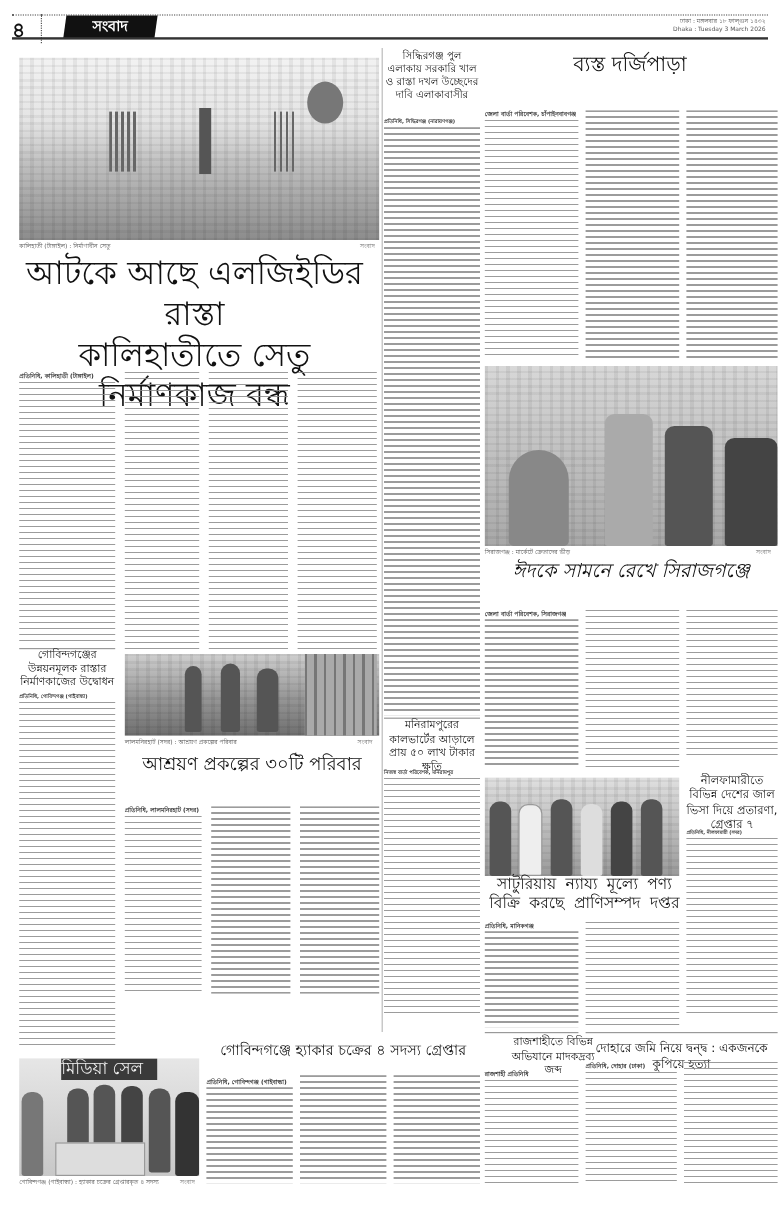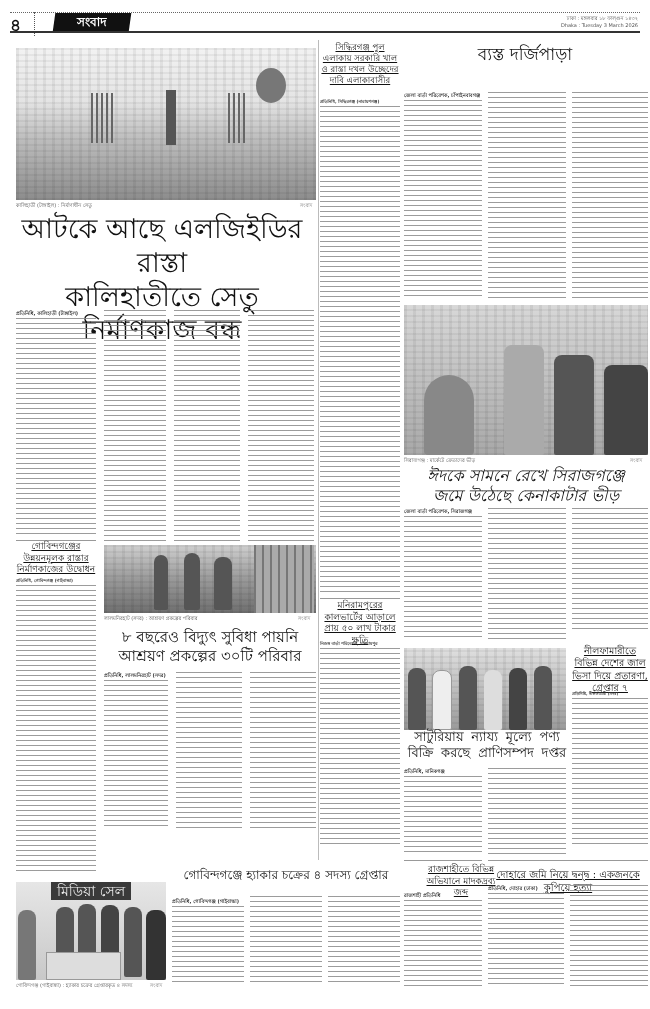--- a/index.html
+++ b/index.html
@@ -18,32 +18,32 @@
   .logo span { display: inline-block; transform: skewX(8deg); }
   .dateline { position: absolute; right: 12px; top: 15px; font-size: 5px; color: #555; text-align: right; line-height: 7px; }
 
   
   .photo { position: absolute; background: linear-gradient(180deg, #f2f2f2 0%, #e4e4e4 35%, #bdbdbd 60%, #8c8c8c 100%); overflow: hidden; }
   .photo .shade { position: absolute; inset: 0; background:
       repeating-linear-gradient(90deg, rgba(0,0,0,0.06) 0 3px, transparent 3px 9px),
       repeating-linear-gradient(0deg, rgba(0,0,0,0.05) 0 2px, transparent 2px 6px); }
   .photo.dark { background: linear-gradient(180deg, #cfcfcf 0%, #9a9a9a 50%, #6f6f6f 100%); }
   .figure { position: absolute; background: #555; border-radius: 8px 8px 2px 2px; }
-  .banner { position: absolute; background: #3a3a3a; color: #f0f0f0; font-size: 14px; text-align: center; }
+  .banner { position: absolute; background: #3a3a3a; color: #f0f0f0; font-size: 14px; text-align: left; }
 
   .caption { position: absolute; font-size: 5px; color: #555; white-space: nowrap; }
   .credit { position: absolute; font-size: 5px; color: #777; }
 
   
   .hl { position: absolute; color: #111; text-align: center; font-family: "DejaVu Sans", sans-serif; line-height: 1.25; }
   .hl-xl { font-size: 27px; }
   .hl-lg { font-size: 17px; }
   .hl-md { font-size: 15px; }
   .hl-sm { font-size: 12px; }
-  .hl-xs { font-size: 9px; line-height: 1.3; text-decoration: underline; }
+  .hl-xs { font-size: 9px; line-height: 1.3; }
 
   .byline { position: absolute; font-size: 5px; color: #333; font-weight: bold; white-space: nowrap; }
 
   
   .col { position: absolute;
          background: repeating-linear-gradient(180deg, #8a8a8a 0 1.2px, transparent 1.2px 5px);
          opacity: 0.85; }
   .vrule { position: absolute; border-left: 1px solid #bbb; }
   .hrule { position: absolute; border-top: 1px solid #999; }
 </style>
@@ -88,21 +88,20 @@
 <div class="photo dark" style="left:104px; top:545px; width:212px; height:68px;">
   <div class="shade"></div>
   <div class="figure" style="left:50px; top:10px; width:14px; height:55px;"></div>
   <div class="figure" style="left:80px; top:8px; width:16px; height:57px;"></div>
   <div class="figure" style="left:110px; top:12px; width:18px; height:53px;"></div>
   <div class="abs" style="left:150px; top:0; width:60px; height:68px; background:repeating-linear-gradient(90deg,#777 0 2px,#aaa 2px 8px);"></div>
 </div>
 <div class="caption" style="left:104px; top:615px;">লালমনিরহাট (সদর) : আশ্রয়ণ প্রকল্পের পরিবার</div>
 <div class="credit" style="left:298px; top:615px;">সংবাদ</div>
 <div class="hl hl-md" style="left:104px; top:628px; width:212px;">
-  <div>৮ বছরেও বিদ্যুৎ সুবিধা পায়নি</div>
   <div>আশ্রয়ণ প্রকল্পের ৩০টি পরিবার</div>
 </div>
 <div class="byline" style="left:104px; top:672px;">প্রতিনিধি, লালমনিরহাট (সদর)</div>
 <div class="col" style="left:104px; top:680px; width:64px; height:148px;"></div>
 <div class="col" style="left:176px; top:672px; width:66px; height:156px;"></div>
 <div class="col" style="left:250px; top:672px; width:66px; height:156px;"></div>
 
 <div class="photo" style="left:16px; top:882px; width:150px; height:98px; background:linear-gradient(180deg,#e6e6e6,#c8c8c8);">
   <div class="banner" style="left:35px; top:0; width:80px; height:18px; line-height:18px;">মিডিয়া সেল</div>
   <div class="figure" style="left:2px; top:28px; width:18px; height:70px; background:#777;"></div>
@@ -145,21 +144,20 @@
   <div class="figure" style="left:20px; top:70px; width:50px; height:80px; background:#888; border-radius:25px 25px 4px 4px;"></div>
   <div class="figure" style="left:100px; top:40px; width:40px; height:110px; background:#aaa;"></div>
   <div class="figure" style="left:150px; top:50px; width:40px; height:100px; background:#555;"></div>
   <div class="figure" style="left:200px; top:60px; width:44px; height:90px; background:#444;"></div>
 </div>
 <div class="caption" style="left:404px; top:457px;">সিরাজগঞ্জ : মার্কেটে ক্রেতাদের ভীড়</div>
 <div class="credit" style="left:630px; top:457px;">সংবাদ</div>
 
 <div class="hl hl-lg" style="left:404px; top:466px; width:244px; font-size:16px;font-style:italic;">
   <div>ঈদকে সামনে রেখে সিরাজগঞ্জে</div>
-  <div>জমে উঠেছে কেনাকাটার ভীড়</div>
 </div>
 <div class="byline" style="left:404px; top:508px;">জেলা বার্তা পরিবেশক, সিরাজগঞ্জ</div>
 <div class="col" style="left:404px; top:516px; width:78px; height:124px;"></div>
 <div class="col" style="left:488px; top:508px; width:78px; height:132px;"></div>
 <div class="col" style="left:572px; top:508px; width:76px; height:124px;"></div>
 
 <div class="photo" style="left:404px; top:648px; width:162px; height:82px; background:linear-gradient(180deg,#e0e0e0,#9a9a9a);">
   <div class="shade"></div>
   <div class="figure" style="left:4px; top:20px; width:18px; height:62px;"></div>
   <div class="figure" style="left:28px; top:22px; width:20px; height:60px; background:#eee; border:1px solid #999;"></div>

